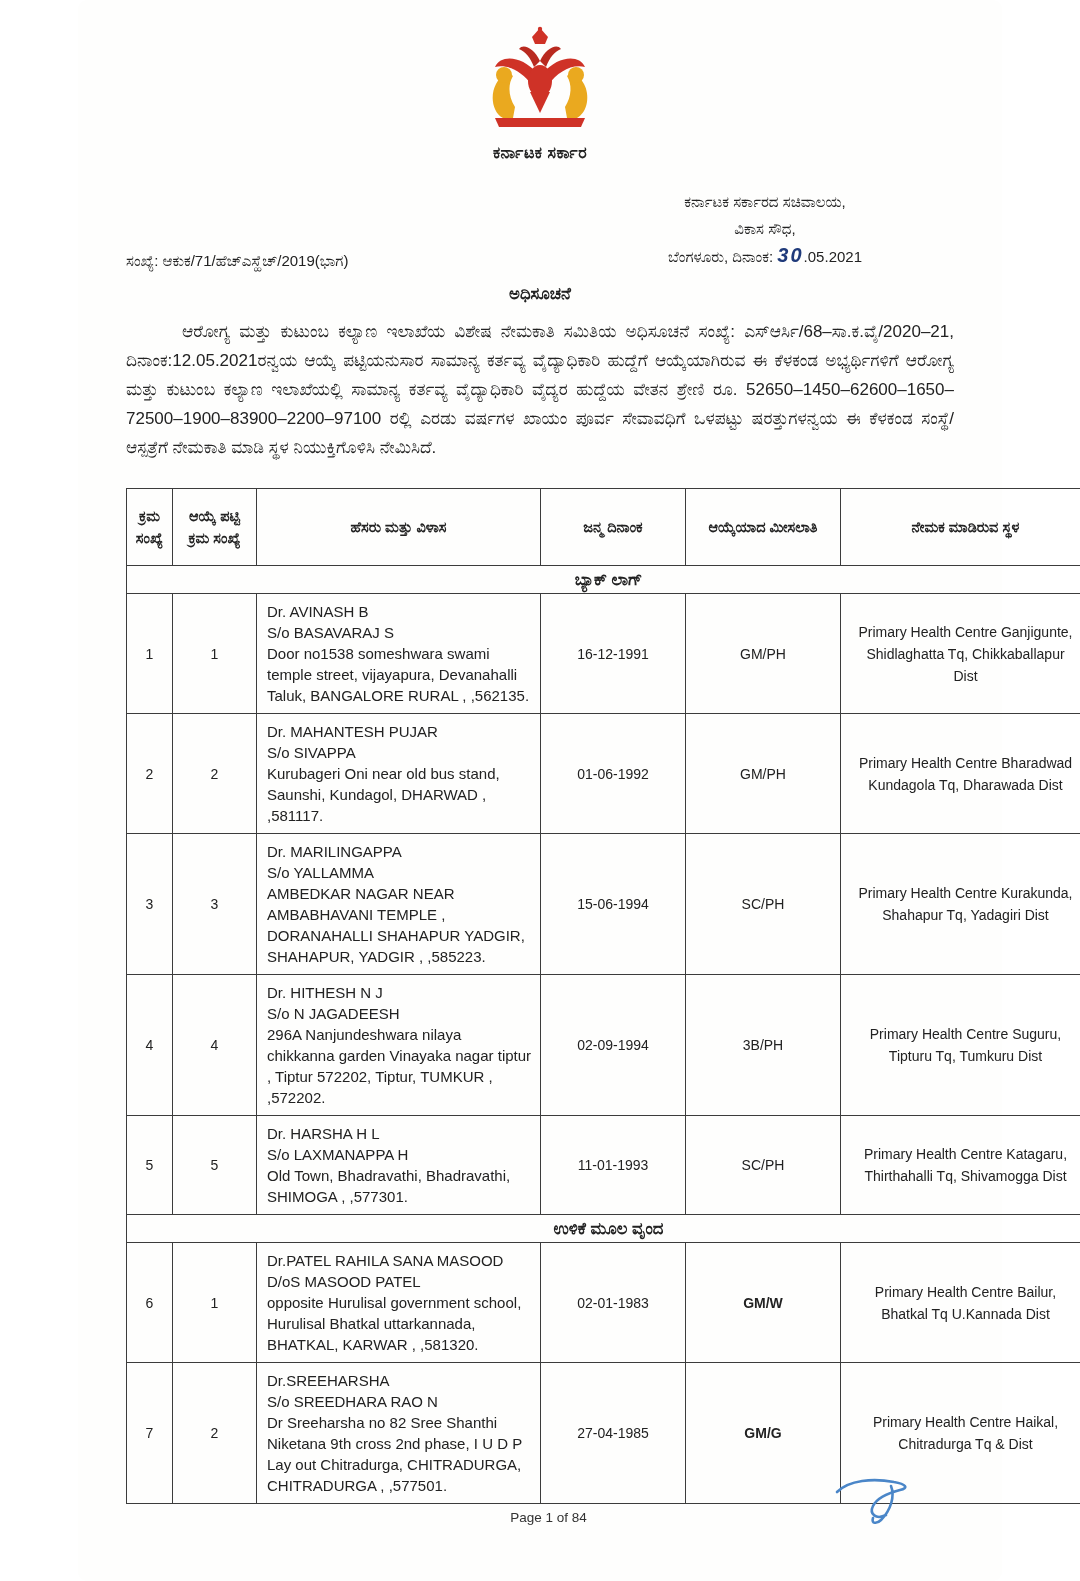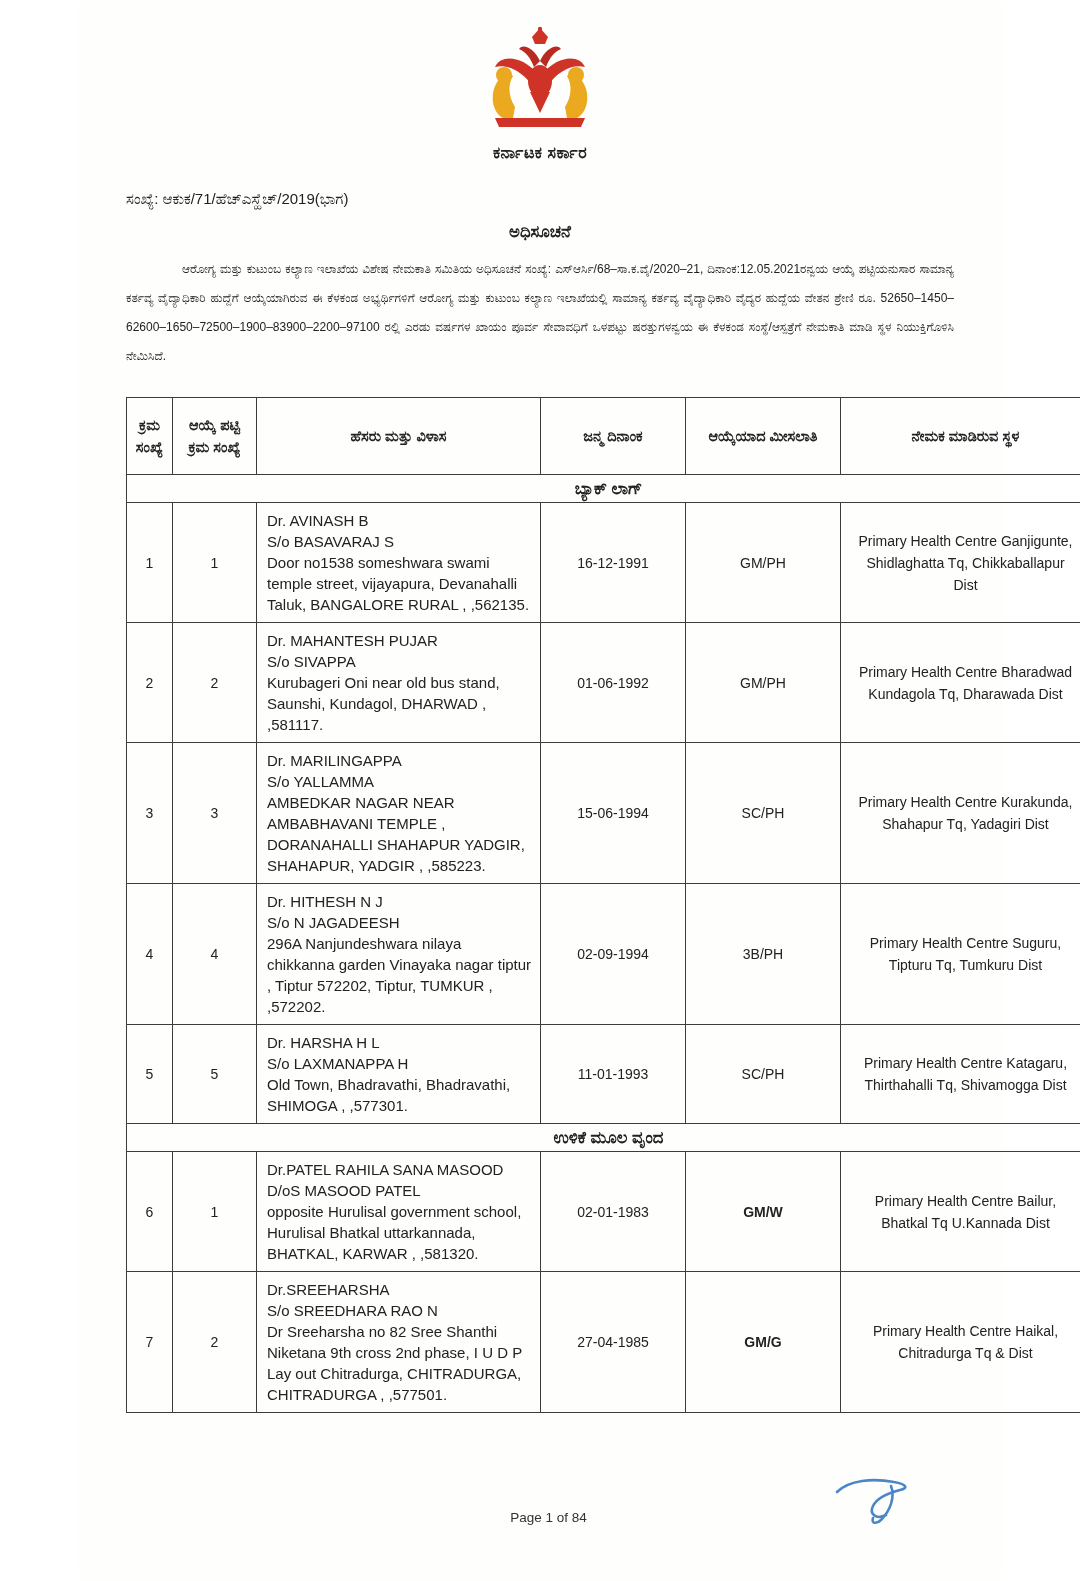--- a/index.html
+++ b/index.html
@@ -46,21 +46,21 @@
     letter-spacing: 2px;
   }
   .notif-title {
     text-align: center;
     font-size: 16.5px;
     font-weight: 700;
     margin-top: 14px;
   }
   .body-para {
     margin-top: 14px;
-    font-size: 12px;
+    font-size: 17px;
     line-height: 29px;
     text-align: justify;
     text-indent: 56px;
   }
   table.appt {
     margin-top: 26px;
     border-collapse: collapse;
     width: 964px;
     table-layout: fixed;
   }
@@ -144,20 +144,25 @@
 
         <path d="M13 92 H103 L99 101 H17 Z" fill="#cf3227"></path>
       </svg>
     </span>
   </div>
 
   <div class="govt-title">ಕರ್ನಾಟಕ ಸರ್ಕಾರ</div>
 
   <div class="ref-row">
     <div class="ref-no">ಸಂಖ್ಯೆ: ಆಕುಕ/71/ಹೆಚ್ಎಸ್ಹೆಚ್/2019(ಭಾಗ)</div>
+    <div class="office-block">
+      <div>ಕರ್ನಾಟಕ ಸರ್ಕಾರದ ಸಚಿವಾಲಯ,</div>
+      <div>ವಿಕಾಸ ಸೌಧ,</div>
+      <div><span>ಬೆಂಗಳೂರು, ದಿನಾಂಕ:</span> <span class="handwritten-day">30</span><span>.05.2021</span></div>
+    </div>
   </div>
 
   <div class="notif-title">ಅಧಿಸೂಚನೆ</div>
 
   <p class="body-para">ಆರೋಗ್ಯ ಮತ್ತು ಕುಟುಂಬ ಕಲ್ಯಾಣ ಇಲಾಖೆಯ ವಿಶೇಷ ನೇಮಕಾತಿ ಸಮಿತಿಯ ಅಧಿಸೂಚನೆ ಸಂಖ್ಯೆ: ಎಸ್ಆರ್ಸಿ/68–ಸಾ.ಕ.ವೈ/2020–21, ದಿನಾಂಕ:12.05.2021ರನ್ವಯ ಆಯ್ಕೆ ಪಟ್ಟಿಯನುಸಾರ ಸಾಮಾನ್ಯ ಕರ್ತವ್ಯ ವೈದ್ಯಾಧಿಕಾರಿ ಹುದ್ದೆಗೆ ಆಯ್ಕೆಯಾಗಿರುವ ಈ ಕೆಳಕಂಡ ಅಭ್ಯರ್ಥಿಗಳಿಗೆ ಆರೋಗ್ಯ ಮತ್ತು ಕುಟುಂಬ ಕಲ್ಯಾಣ ಇಲಾಖೆಯಲ್ಲಿ ಸಾಮಾನ್ಯ ಕರ್ತವ್ಯ ವೈದ್ಯಾಧಿಕಾರಿ ವೈದ್ಯರ ಹುದ್ದೆಯ ವೇತನ ಶ್ರೇಣಿ ರೂ. 52650–1450–62600–1650–72500–1900–83900–2200–97100 ರಲ್ಲಿ ಎರಡು ವರ್ಷಗಳ ಖಾಯಂ ಪೂರ್ವ ಸೇವಾವಧಿಗೆ ಒಳಪಟ್ಟು ಷರತ್ತುಗಳನ್ವಯ ಈ ಕೆಳಕಂಡ ಸಂಸ್ಥೆ/ಆಸ್ಪತ್ರೆಗೆ ನೇಮಕಾತಿ ಮಾಡಿ ಸ್ಥಳ ನಿಯುಕ್ತಿಗೊಳಿಸಿ ನೇಮಿಸಿದೆ.</p>
 
   <table class="appt">
     <colgroup>
       <col style="width:46px">
       <col style="width:84px">

